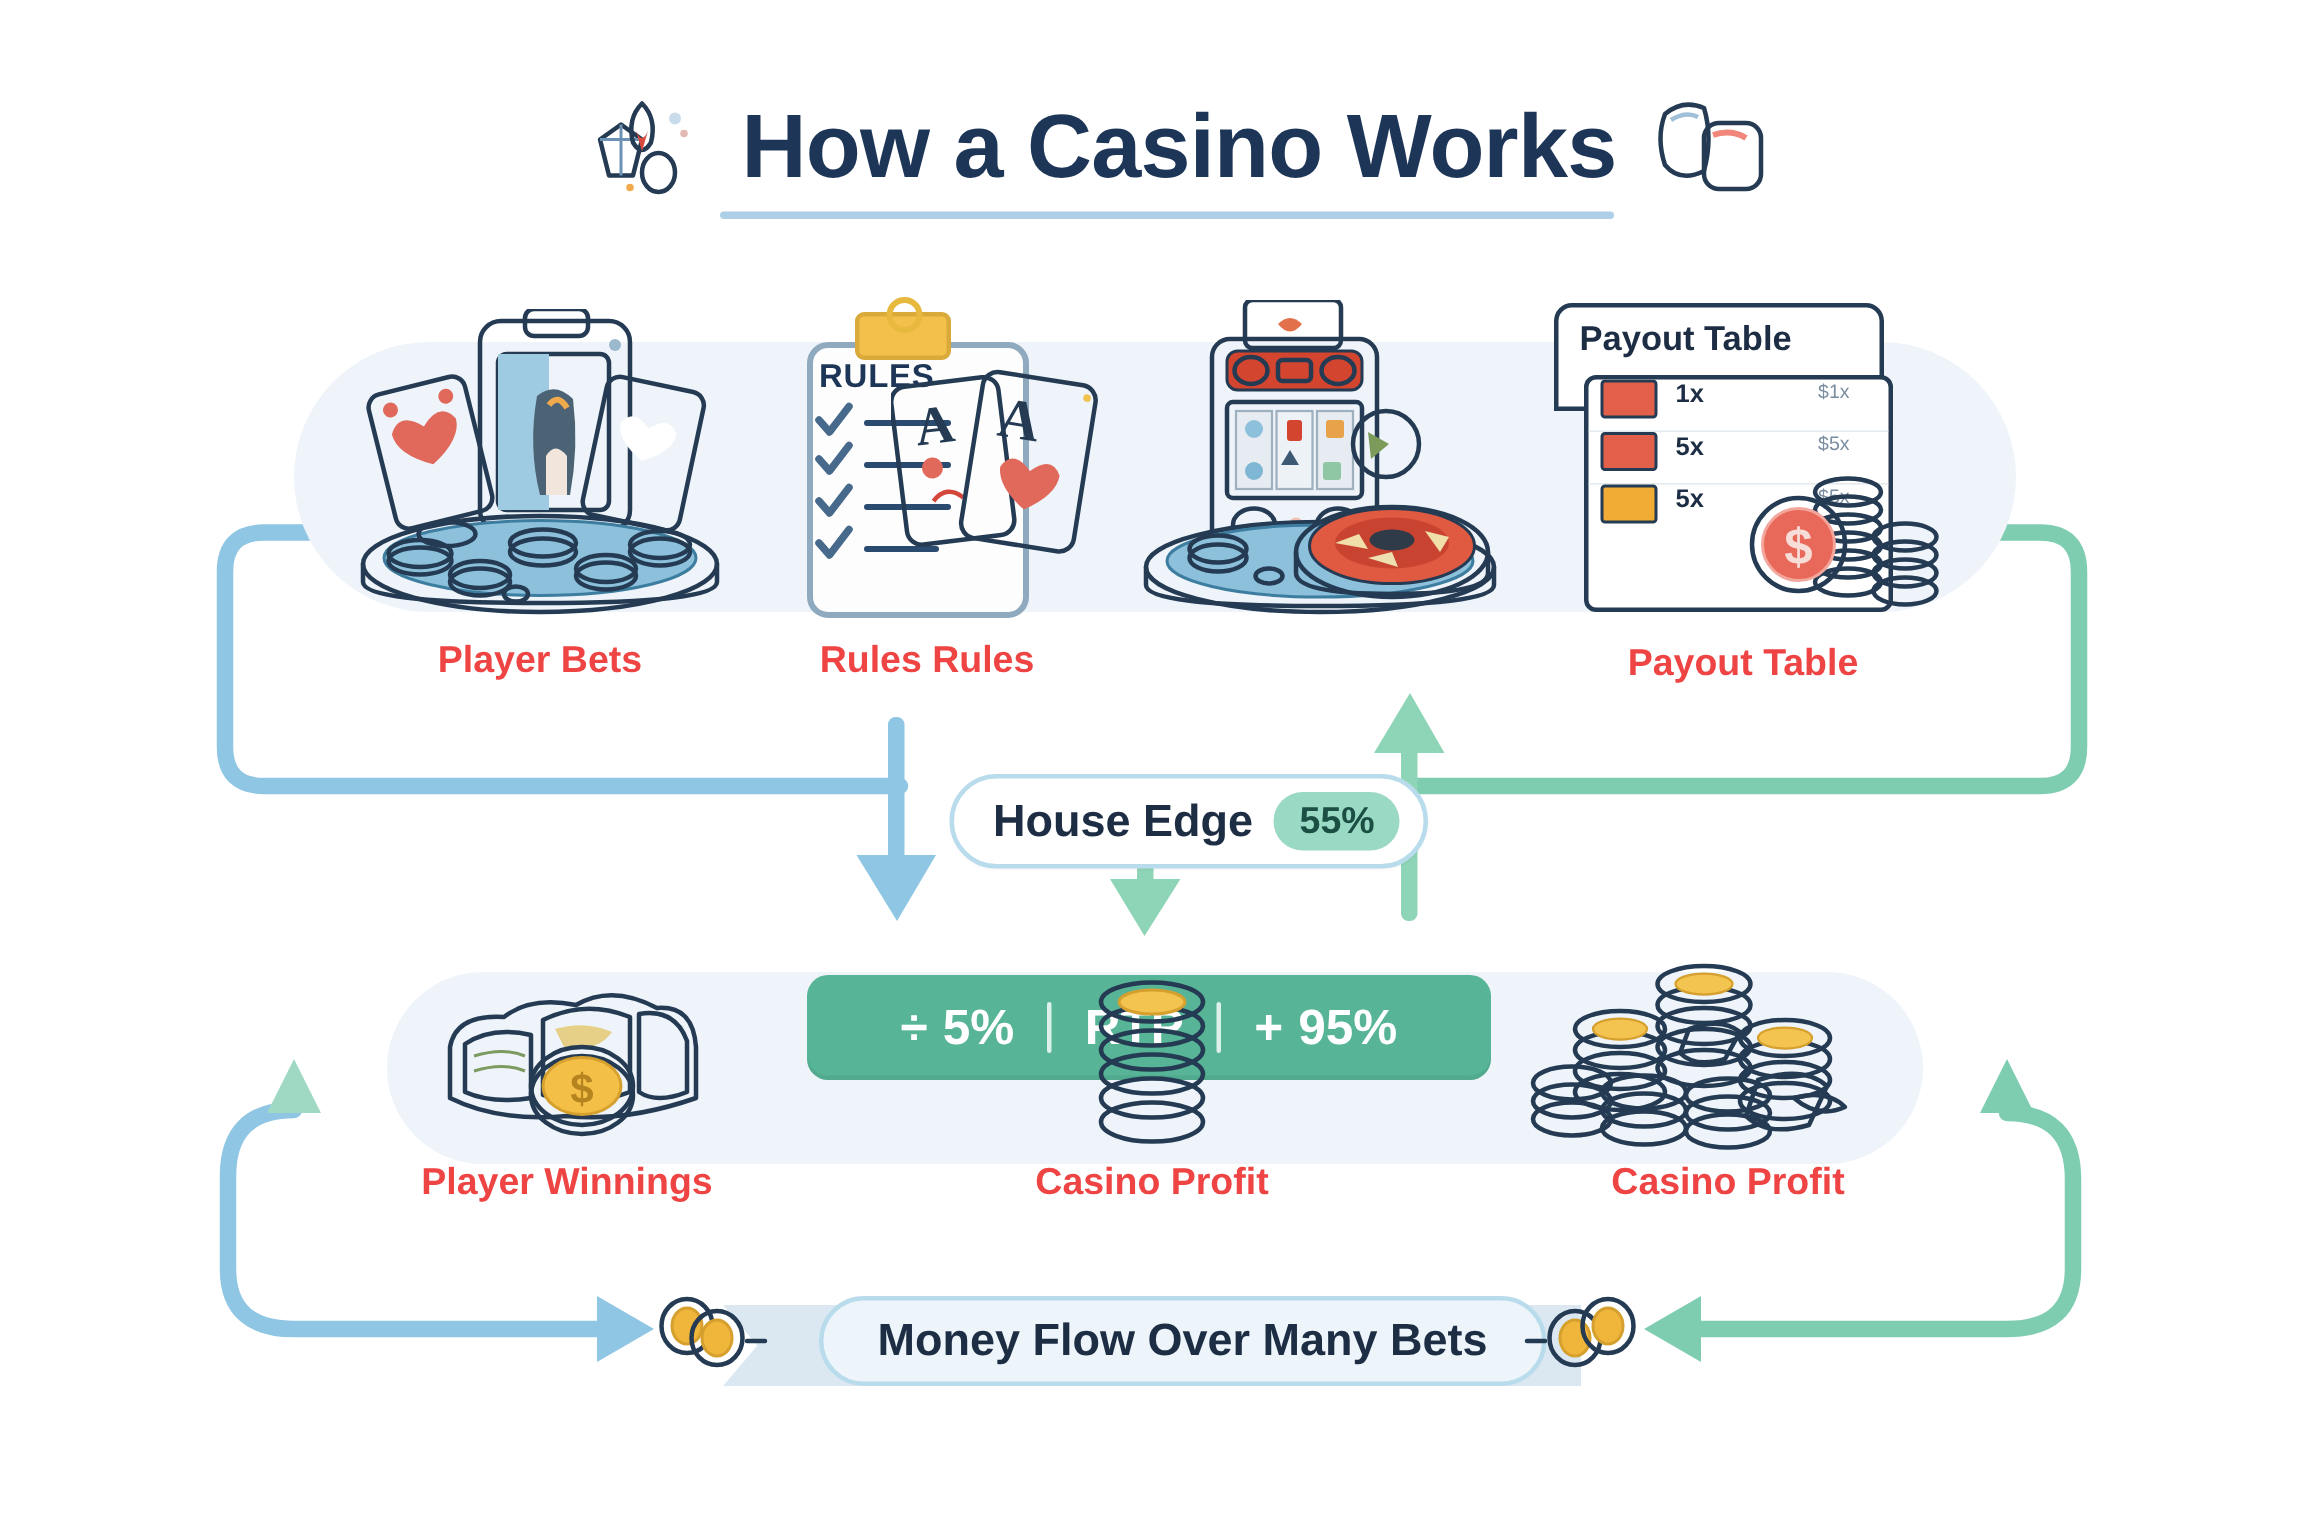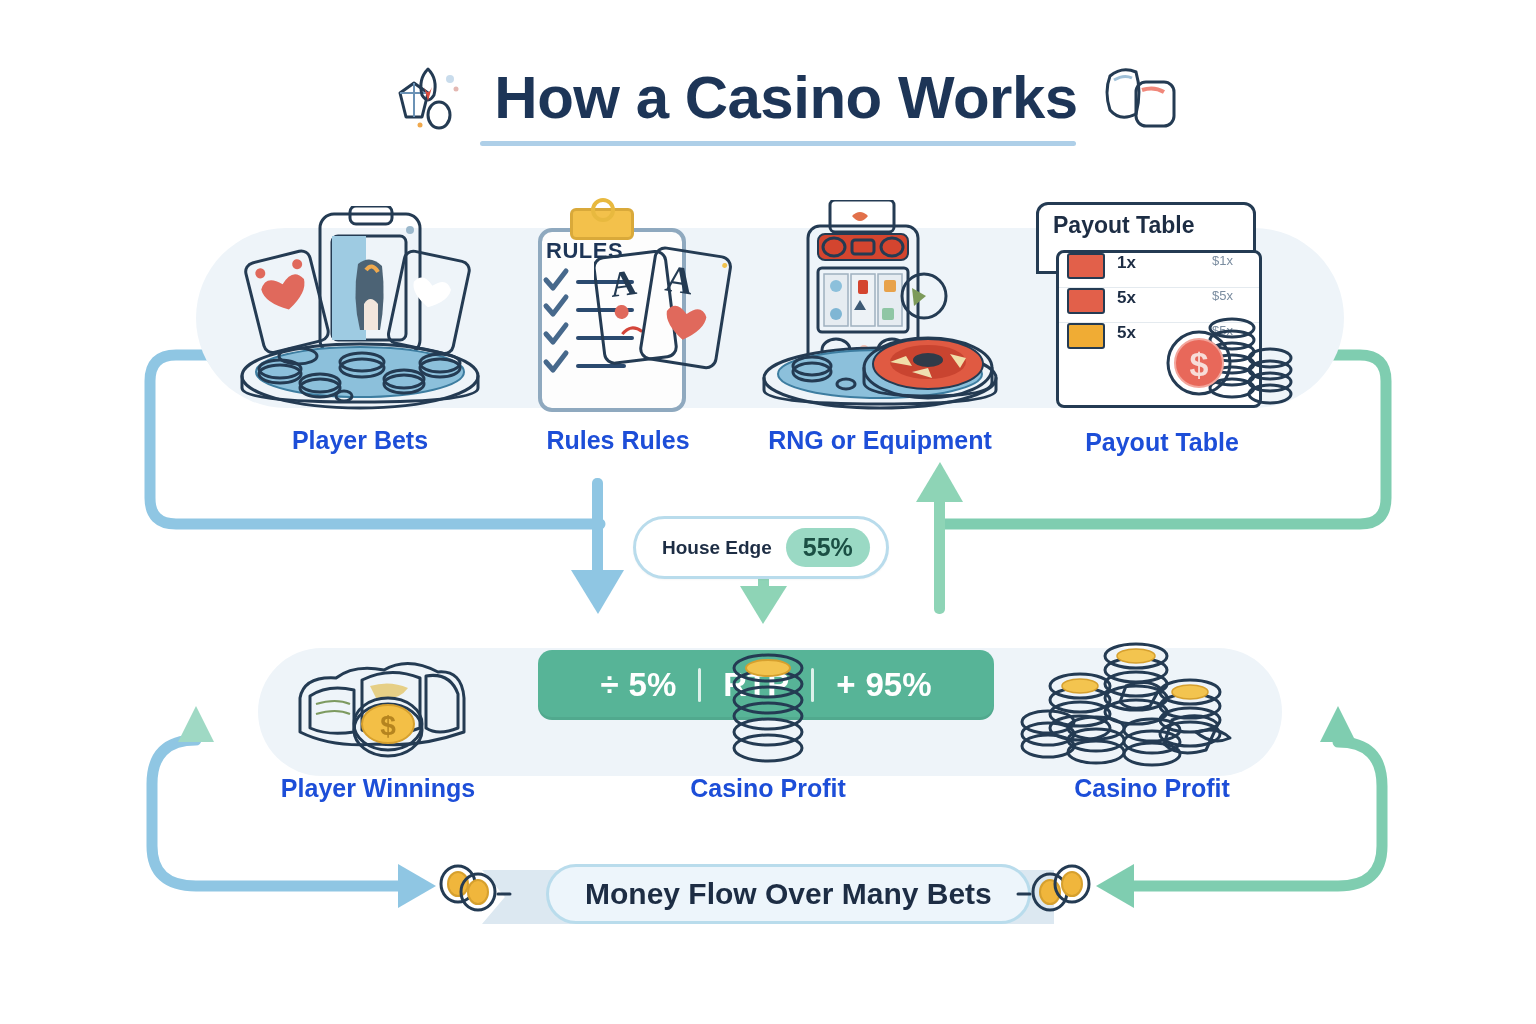--- a/index.html
+++ b/index.html
@@ -36,36 +36,36 @@
   }
   .bottom-panel{
     position:absolute;left:258px;top:648px;width:1024px;height:128px;
     background:#eef4f9;border-radius:64px;
   }
 
   
   .node{position:absolute;text-align:center;}
   .node .art{position:relative;margin:0 auto;}
   .node .caption{
-    font-size:25px;font-weight:bold;color:#1d4ed8;
+    font-size:25px;font-weight:bold;color:#ef4444;
     white-space:nowrap;margin-top:6px;
   }
 
   
   .ink{stroke:#243b53;stroke-width:3;fill:none;stroke-linejoin:round;stroke-linecap:round;}
 
   
   .house-edge{
     position:absolute;left:633px;top:516px;
     display:flex;align-items:center;gap:14px;
     padding:9px 16px 9px 26px;
     background:#ffffff;border:3px solid #b9dcec;border-radius:32px;
     box-shadow:0 1px 2px rgba(0,0,0,.04);
   }
-  .house-edge .lbl{font-size:19px;font-weight:bold;color:#1d2d44;}
+  .house-edge .lbl{font-size:30px;font-weight:bold;color:#1d2d44;}
   .house-edge .pct{
     font-size:25px;font-weight:bold;color:#1b4f44;
     background:#9ad9c4;border-radius:20px;padding:5px 17px;
   }
 
   .rtp-bar{
     position:absolute;left:538px;top:650px;width:456px;height:70px;
     background:#57b497;border-radius:14px;
     display:flex;align-items:center;justify-content:center;
     color:#ffffff;font-size:33px;font-weight:bold;gap:0px;
@@ -320,21 +320,20 @@
         <ellipse cx="176" cy="160" rx="15" ry="7" fill="#2f3b49"></ellipse>
         <path d="M138,162 l16,-6 l6,10 Z" fill="#f0dfa8"></path>
         <path d="M198,154 l16,4 l-6,10 Z" fill="#f0dfa8"></path>
         <path d="M160,172 l16,-4 l4,10 Z" fill="#eedfb0"></path>
 
         <ellipse cx="60" cy="172" rx="19" ry="9" fill="#e8b33f" class="ink"></ellipse>
         <ellipse cx="60" cy="166" rx="19" ry="9" fill="#f6cf5e" class="ink"></ellipse>
         <ellipse cx="94" cy="184" rx="9" ry="5" fill="#ecf0f3" class="ink"></ellipse>
       </svg>
     </div>
-    <div class="caption">RNG or Equipment</div>
   </div>
 
   <div class="node" style="left:1022px;top:198px;width:280px;">
     <div class="art" style="width:280px;height:224px;position:relative;">
 
       <div style="position:absolute;left:14px;top:4px;width:214px;height:66px;background:#fff;border:3px solid #243b53;border-top-left-radius:12px;border-top-right-radius:12px;">
         <div class="payout-title">Payout Table</div>
       </div>
       <div style="position:absolute;left:34px;top:52px;width:200px;height:152px;background:#ffffff;border:3px solid #243b53;border-radius:8px;overflow:hidden;">
         <div class="payout-row">

